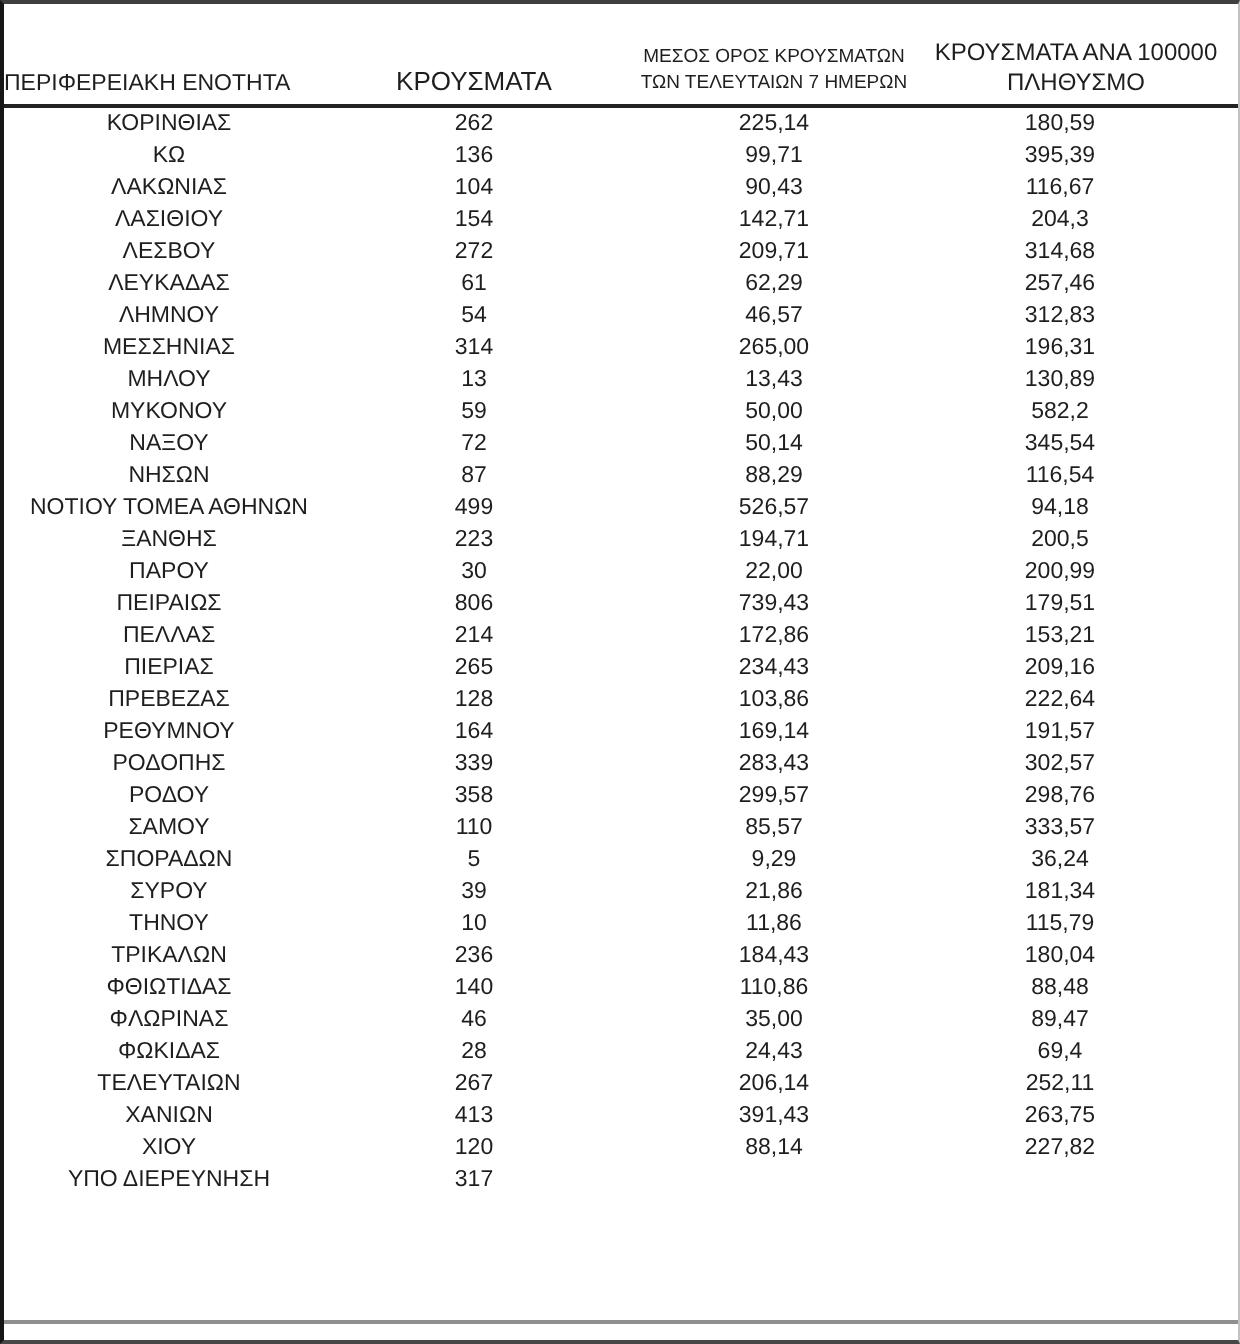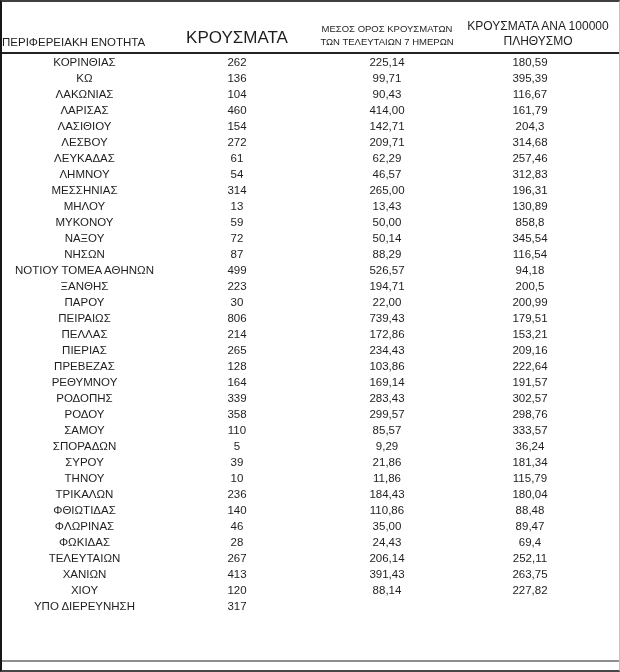--- a/index.html
+++ b/index.html
@@ -40,21 +40,21 @@
   }
   thead tr { border-bottom: 2px solid #222222; }
 
   th.h-region {
     text-align: left;
     font-size: 11.5px;
     white-space: nowrap;
   }
   th.h-cases {
     text-align: center;
-    font-size: 17px;
+    font-size: 13px;
     white-space: nowrap;
   }
   th.h-avg {
     text-align: center;
     font-size: 9.5px;
     line-height: 12.5px;
     white-space: nowrap;
   }
   th.h-per100k {
     text-align: center;
@@ -121,26 +121,20 @@
           <td class="col-2">99,71</td>
           <td class="col-3">395,39</td>
         </tr>
         <tr>
           <td class="col-0">ΛΑΚΩΝΙΑΣ</td>
           <td class="col-1">104</td>
           <td class="col-2">90,43</td>
           <td class="col-3">116,67</td>
         </tr>
         <tr>
-          <td class="col-0">ΛΑΡΙΣΑΣ</td>
-          <td class="col-1">460</td>
-          <td class="col-2">414,00</td>
-          <td class="col-3">161,79</td>
-        </tr>
-        <tr>
           <td class="col-0">ΛΑΣΙΘΙΟΥ</td>
           <td class="col-1">154</td>
           <td class="col-2">142,71</td>
           <td class="col-3">204,3</td>
         </tr>
         <tr>
           <td class="col-0">ΛΕΣΒΟΥ</td>
           <td class="col-1">272</td>
           <td class="col-2">209,71</td>
           <td class="col-3">314,68</td>
@@ -166,21 +160,21 @@
         <tr>
           <td class="col-0">ΜΗΛΟΥ</td>
           <td class="col-1">13</td>
           <td class="col-2">13,43</td>
           <td class="col-3">130,89</td>
         </tr>
         <tr>
           <td class="col-0">ΜΥΚΟΝΟΥ</td>
           <td class="col-1">59</td>
           <td class="col-2">50,00</td>
-          <td class="col-3">858,8</td>
+          <td class="col-3">582,2</td>
         </tr>
         <tr>
           <td class="col-0">ΝΑΞΟΥ</td>
           <td class="col-1">72</td>
           <td class="col-2">50,14</td>
           <td class="col-3">345,54</td>
         </tr>
         <tr>
           <td class="col-0">ΝΗΣΩΝ</td>
           <td class="col-1">87</td>

